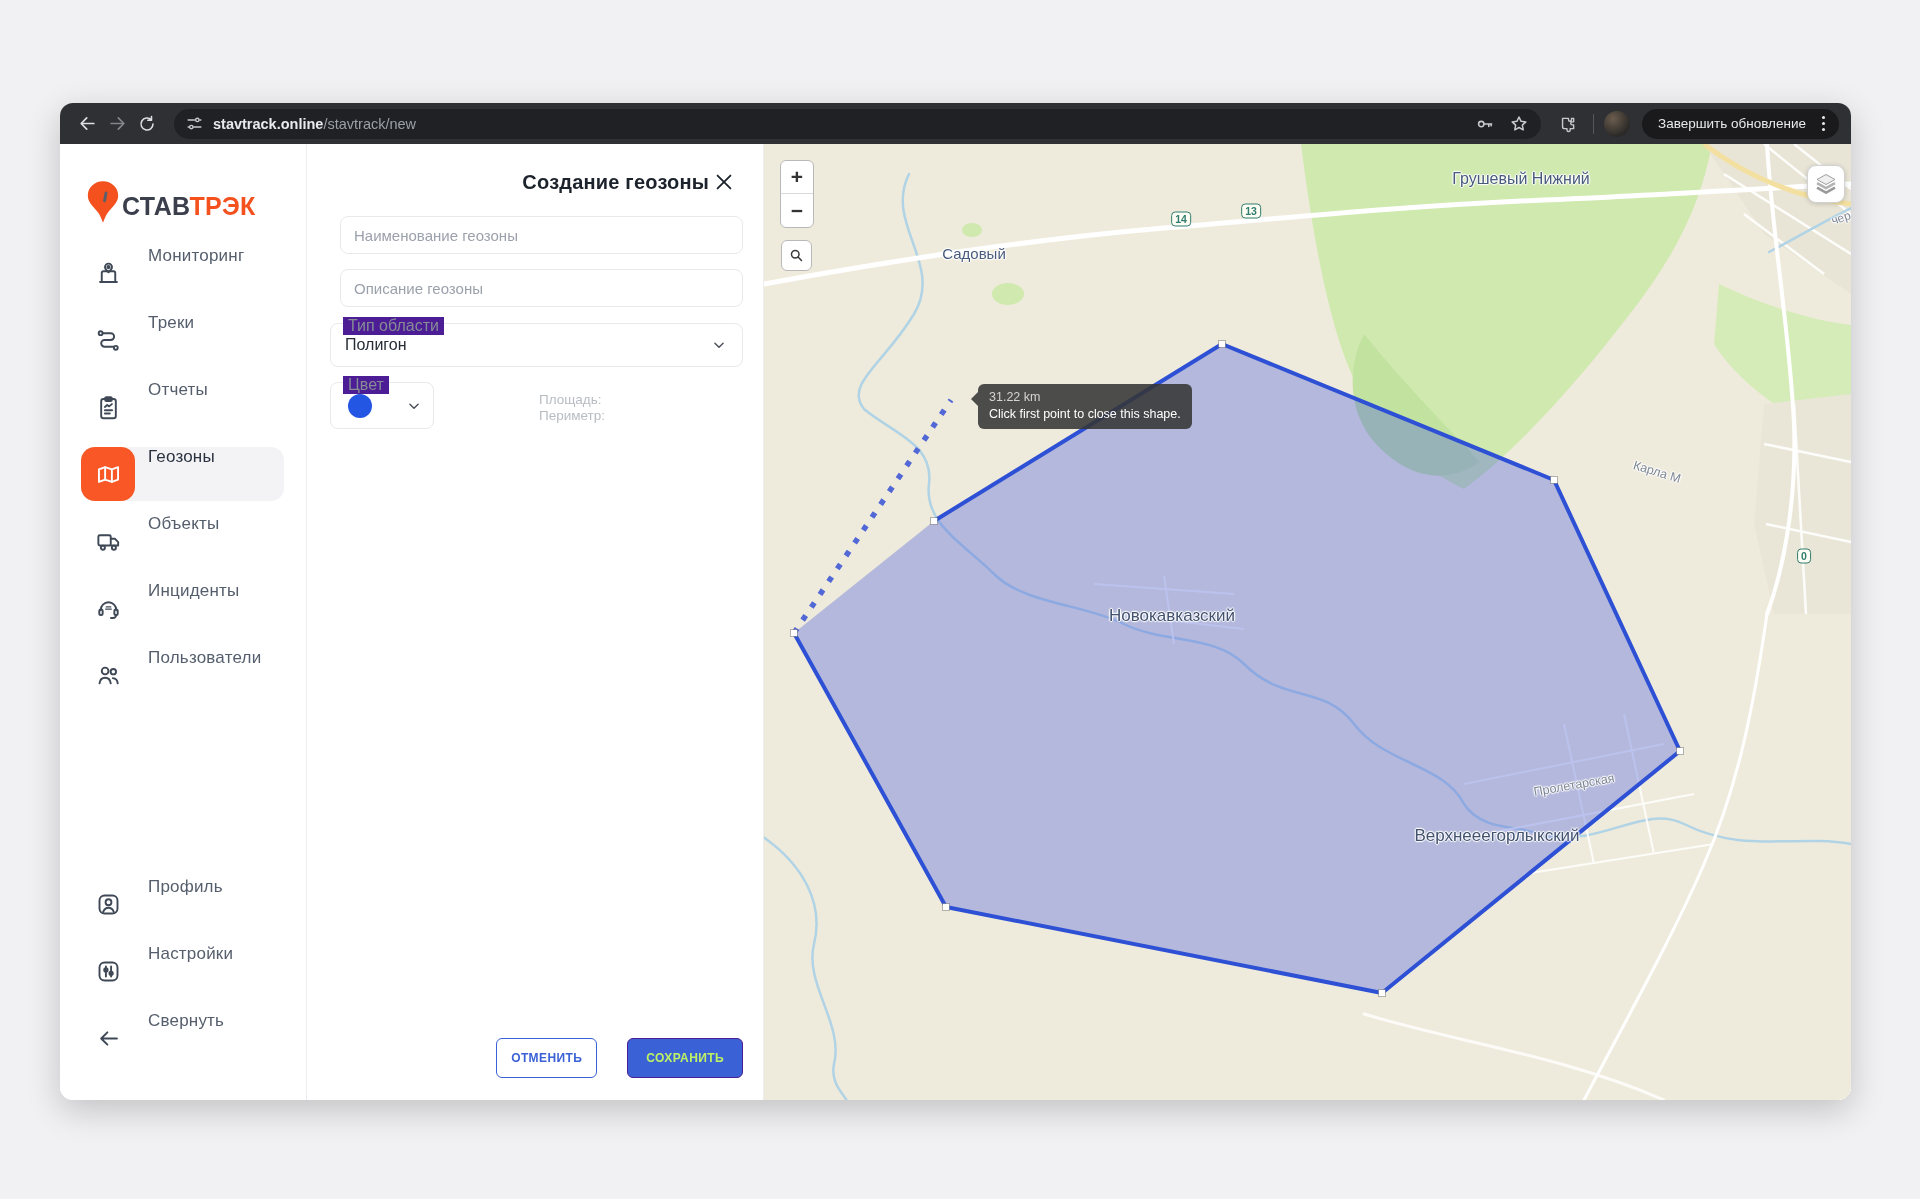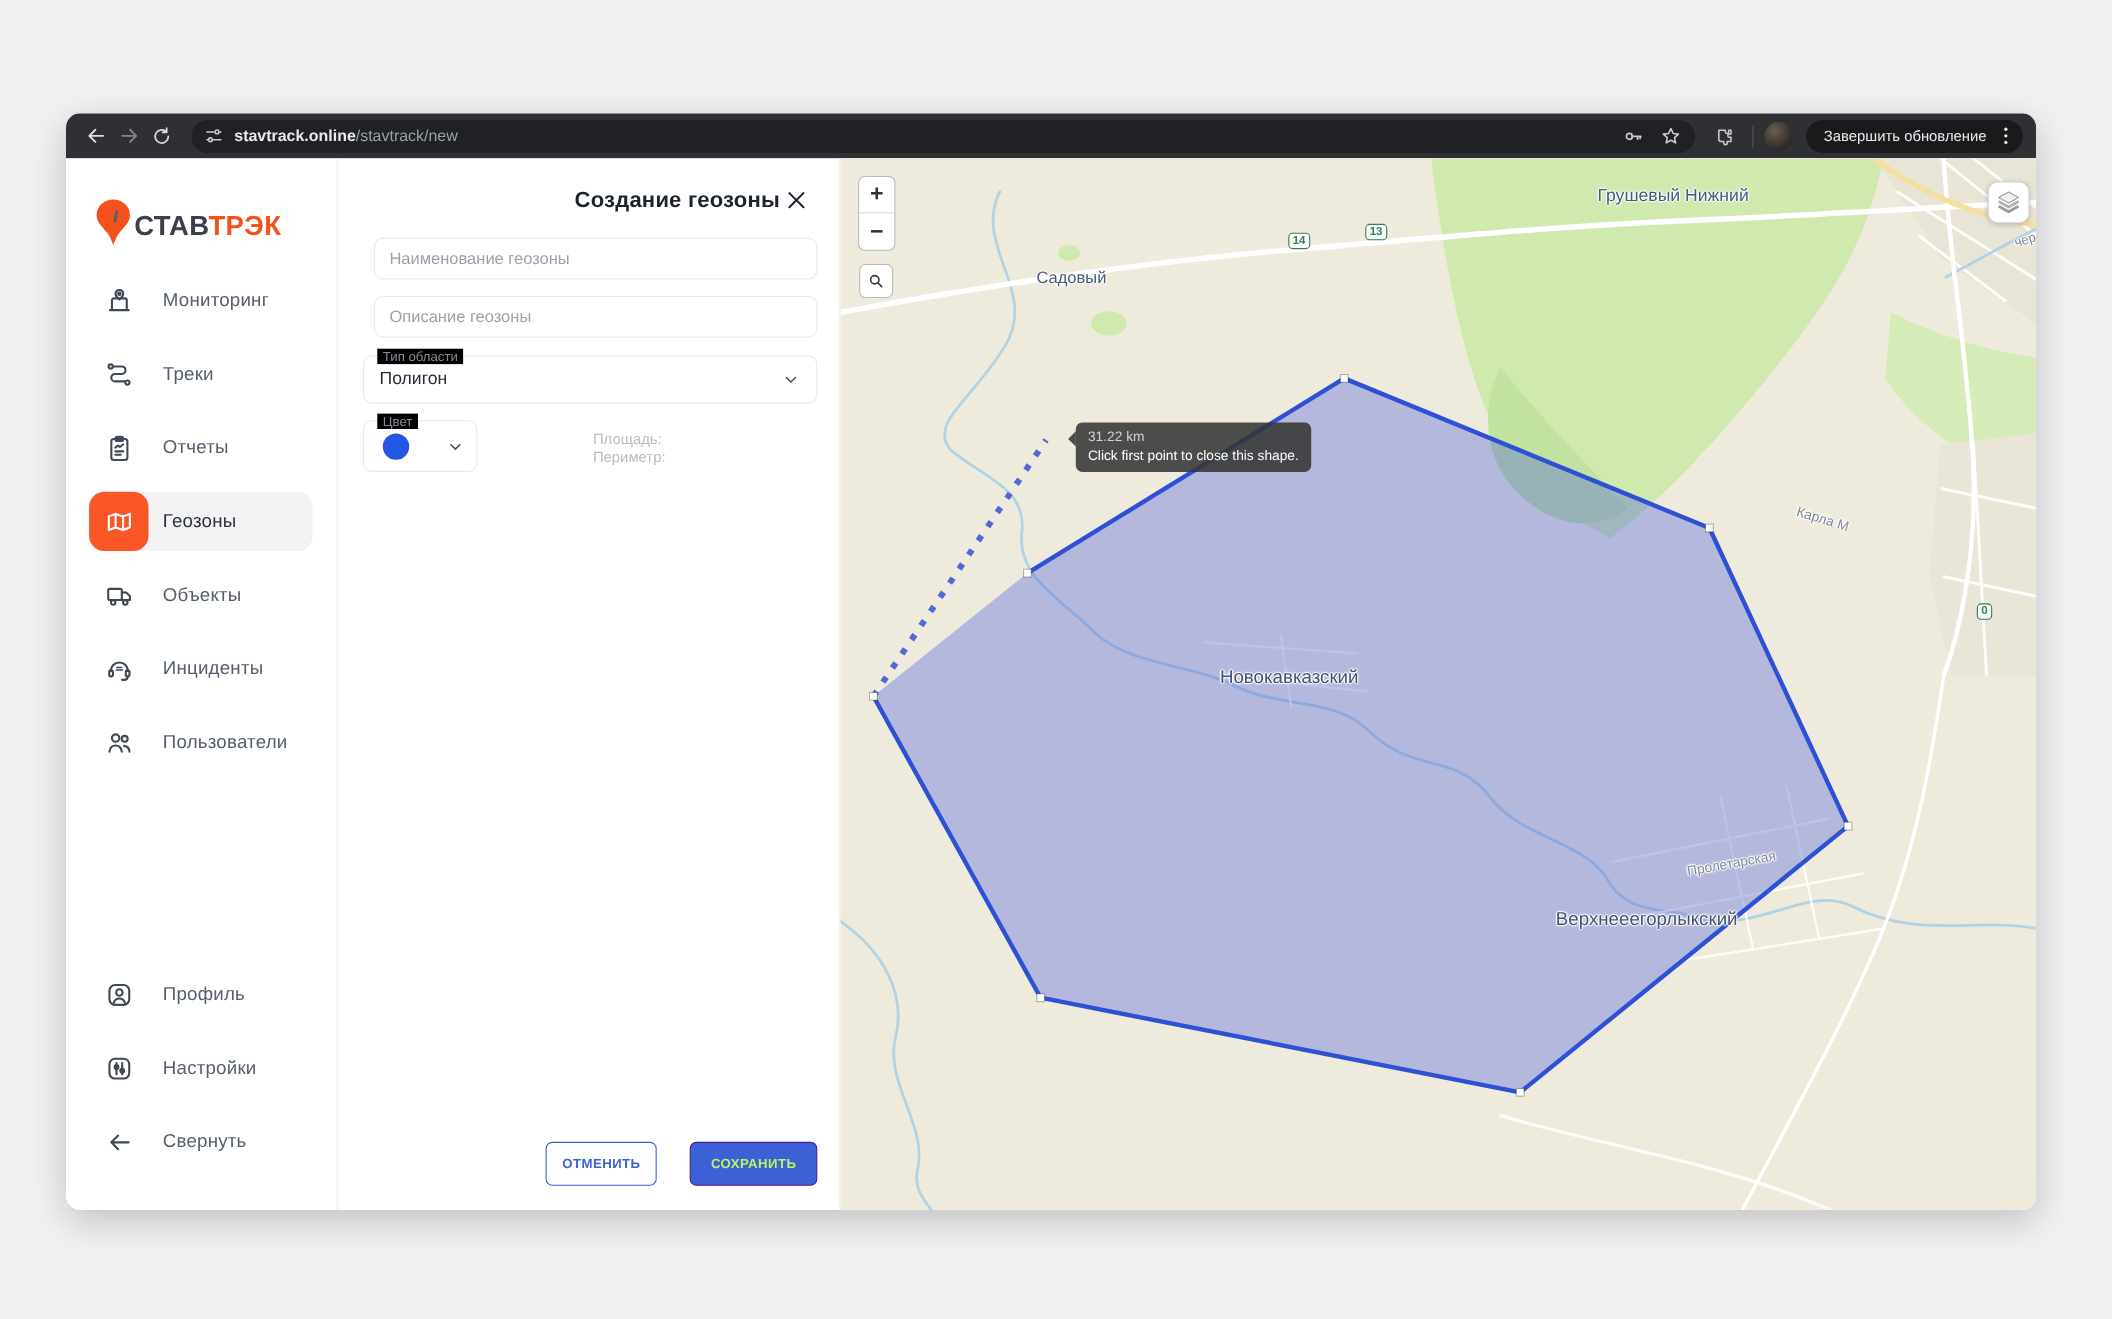--- a/index.html
+++ b/index.html
@@ -26,42 +26,42 @@
 
   
   .app{display:flex;height:956px;background:#fff}
 
   
   .sidebar{width:247px;flex:0 0 auto;border-right:1px solid #ededf0;display:flex;flex-direction:column}
   .logo{display:flex;align-items:flex-start;margin:36px 0 0 26px;gap:2px}
   .logo-text{font-size:25px;font-weight:800;letter-spacing:.3px;margin-top:12px}
   .logo-text .p1{color:#3a3f4b}.logo-text .p2{color:#f4511e}
   nav.menu{margin-top:22px;padding-left:21px}
-  .nav-item{width:203px;height:54px;border-radius:13px;display:flex;align-items:center;margin-bottom:13px;cursor:pointer}
+  .nav-item{width:203px;height:54px;border-radius:13px;display:flex;align-items:flex-start;margin-bottom:13px;cursor:pointer}
   .nav-item .ic{width:54px;height:54px;flex:0 0 auto;display:flex;align-items:center;justify-content:center}
   .nav-item .lbl{font-size:17px;color:#555e6c;margin-left:13px;letter-spacing:.2px}
   .nav-item.active{background:#f3f3f6}
   .nav-item.active .ic{background:#f95726;border-radius:14px}
   .nav-item.active .lbl{color:#2a3240;font-weight:500}
   .side-footer{margin-top:auto;padding:0 0 22px 21px}
   .icon-stroke{stroke:#3f4856;fill:none;stroke-width:1.7;stroke-linecap:round;stroke-linejoin:round}
   .icon-white{stroke:#fff;fill:none;stroke-width:1.7;stroke-linecap:round;stroke-linejoin:round}
 
   
   .panel{width:457px;flex:0 0 auto;border-right:1px solid #ededf0;display:flex;flex-direction:column;padding:0 20px 0 23px;position:relative}
   .panel-head{display:flex;align-items:center;justify-content:flex-end;height:66px;padding-top:10px}
   .panel-title{font-size:20px;font-weight:700;color:#1d232c;letter-spacing:.2px}
   .close-x{width:30px;height:30px;display:flex;align-items:center;justify-content:center;cursor:pointer;margin-right:4px}
   .t-input{height:38px;border:1px solid #e9e9ec;border-radius:8px;padding:0 13px;font-size:15px;color:#2a3038;
            width:calc(100% - 10px);margin-left:10px;outline:none;font-family:inherit}
   .t-input::placeholder{color:#9ba1ab}
   .t-input + .t-input{margin-top:15px}
   .t-input:first-of-type{margin-top:6px}
   .field{position:relative;border:1px solid #e9e9ec;border-radius:8px;background:#fff}
-  .field-label{position:absolute;top:-7px;left:12px;background:#000000;padding:0 5px;font-size:12px;color:#858c96}
+  .field-label{position:absolute;top:-7px;left:12px;background:#4c1d95;padding:0 5px;font-size:16px;color:#858c96}
   .select-field{margin-top:16px;height:44px;display:flex;align-items:center;padding:0 16px 0 14px;cursor:pointer}
   .select-value{font-size:16px;color:#262c35;flex:1}
   .color-row{display:flex;margin-top:15px;align-items:flex-start}
   .color-field{width:104px;height:47px;display:flex;align-items:center;padding:0 12px 0 17px;cursor:pointer}
   .swatch{width:24px;height:24px;border-radius:50%;flex:0 0 auto}
   .color-field .chev{margin-left:auto}
   .metrics{margin-left:105px;margin-top:10px;font-size:13.5px;color:#b8bcc2;line-height:16px}
   .panel-foot{margin-top:auto;display:flex;justify-content:flex-end;align-items:center;gap:30px;padding-bottom:22px}
   .btn{height:40px;border-radius:6px;font-size:12px;font-weight:600;letter-spacing:.4px;cursor:pointer;font-family:inherit}
   .btn-outline{background:#fff;border:1px solid #3b61d6;color:#3b61d6;padding:0 14px}

